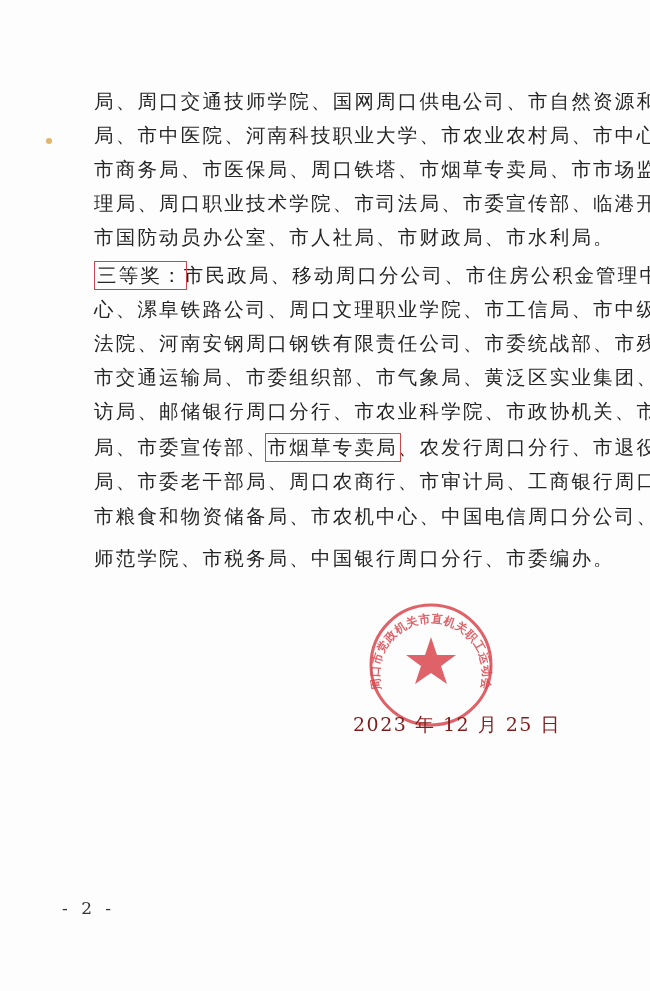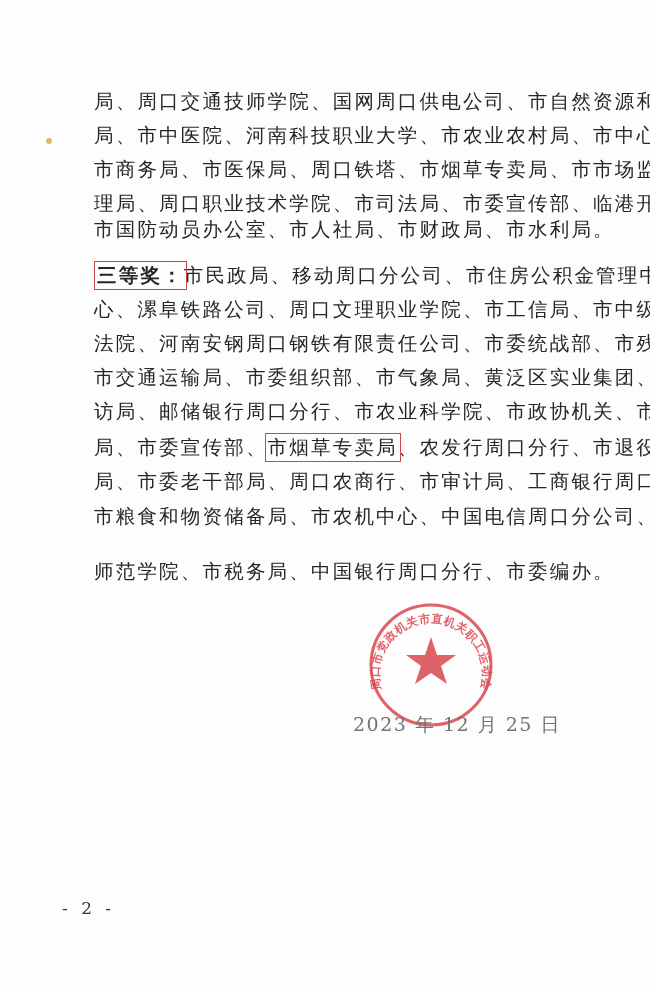--- a/index.html
+++ b/index.html
@@ -6,54 +6,54 @@
   body {
     width:650px; height:991px; background:#fdfdfd; position:relative; overflow:hidden;
     font-family: "DejaVu Serif", "Liberation Serif", serif; color:#2a2a2a;
   }
   .page { position:absolute; left:0; top:0; width:650px; height:991px; }
   .line {
     position:absolute; left:94px; width:480px; font-size:19.5px; line-height:28px;
     white-space:nowrap; letter-spacing:2.2px; color:#262626;
   }
   .boxed { outline:1.6px solid #c9484a; outline-offset:2px; }
-  .bold { font-weight:bold; }
+  .bold { font-weight:normal; }
   .speck { position:absolute; left:46px; top:138px; width:6px; height:6px; background:#d9a24a; border-radius:50%; opacity:.8; }
   .seal { position:absolute; left:359px; top:601px; width:144px; height:130px; }
   .date {
-    position:absolute; left:353px; top:712px; font-size:19px; letter-spacing:1.5px; color:#737373;
+    position:absolute; left:353px; top:712px; font-size:19px; letter-spacing:1.5px; color:#7f1d1d;
     font-family:"DejaVu Serif", serif; white-space:nowrap;
   }
   .pagenum { position:absolute; left:62px; top:898px; font-size:17px; color:#333; letter-spacing:4px; font-family:"DejaVu Serif", serif; }
 </style>
 </head>
 <body>
 
 <div class="page">
   <div class="speck"></div>
 
   <div class="line" style="top:88px">局、周口交通技师学院、国网周口供电公司、市自然资源和规划</div>
   <div class="line" style="top:122px">局、市中医院、河南科技职业大学、市农业农村局、市中心医院、</div>
   <div class="line" style="top:156px">市商务局、市医保局、周口铁塔、市烟草专卖局、市市场监督管</div>
   <div class="line" style="top:190px">理局、周口职业技术学院、市司法局、市委宣传部、临港开发区、</div>
-  <div class="line" style="top:216px">市国防动员办公室、市人社局、市财政局、市水利局。</div>
+  <div class="line" style="top:224px">市国防动员办公室、市人社局、市财政局、市水利局。</div>
 
   <div class="line" style="top:262px; left:97px">
     <span class="bold boxed">三等奖：</span><span>市民政局、移动周口分公司、市住房公积金管理中</span>
   </div>
   <div class="line" style="top:296px">心、漯阜铁路公司、周口文理职业学院、市工信局、市中级人民</div>
   <div class="line" style="top:330px">法院、河南安钢周口钢铁有限责任公司、市委统战部、市残联、</div>
   <div class="line" style="top:364px">市交通运输局、市委组织部、市气象局、黄泛区实业集团、市信</div>
   <div class="line" style="top:398px">访局、邮储银行周口分行、市农业科学院、市政协机关、市统计</div>
   <div class="line" style="top:434px">
     <span>局、市委宣传部、</span><span class="boxed">市烟草专卖局</span><span>、农发行周口分行、市退役军人</span>
   </div>
   <div class="line" style="top:468px">局、市委老干部局、周口农商行、市审计局、工商银行周口分行、</div>
   <div class="line" style="top:503px">市粮食和物资储备局、市农机中心、中国电信周口分公司、周口</div>
-  <div class="line" style="top:558px">师范学院、市税务局、中国银行周口分行、市委编办。</div>
+  <div class="line" style="top:545px">师范学院、市税务局、中国银行周口分行、市委编办。</div>
 
   <svg class="seal" viewBox="0 0 144 130">
     <defs>
       <path id="arc" d="M 22 88 A 52 52 0 1 1 122 88"></path>
     </defs>
     <circle cx="72" cy="64" r="60" fill="none" stroke="#d9474f" stroke-width="3" opacity="0.85"></circle>
     <text font-size="11.5" font-weight="bold" fill="#d9474f" opacity="0.85" font-family="DejaVu Sans, sans-serif" letter-spacing="0.5">
       <textPath href="#arc">周口市党政机关市直机关职工运动会组委会</textPath>
     </text>
     <polygon points="72,36 78,54 97,54 82,65 88,83 72,72 56,83 62,65 47,54 66,54" fill="#d9474f" opacity="0.85"></polygon>

